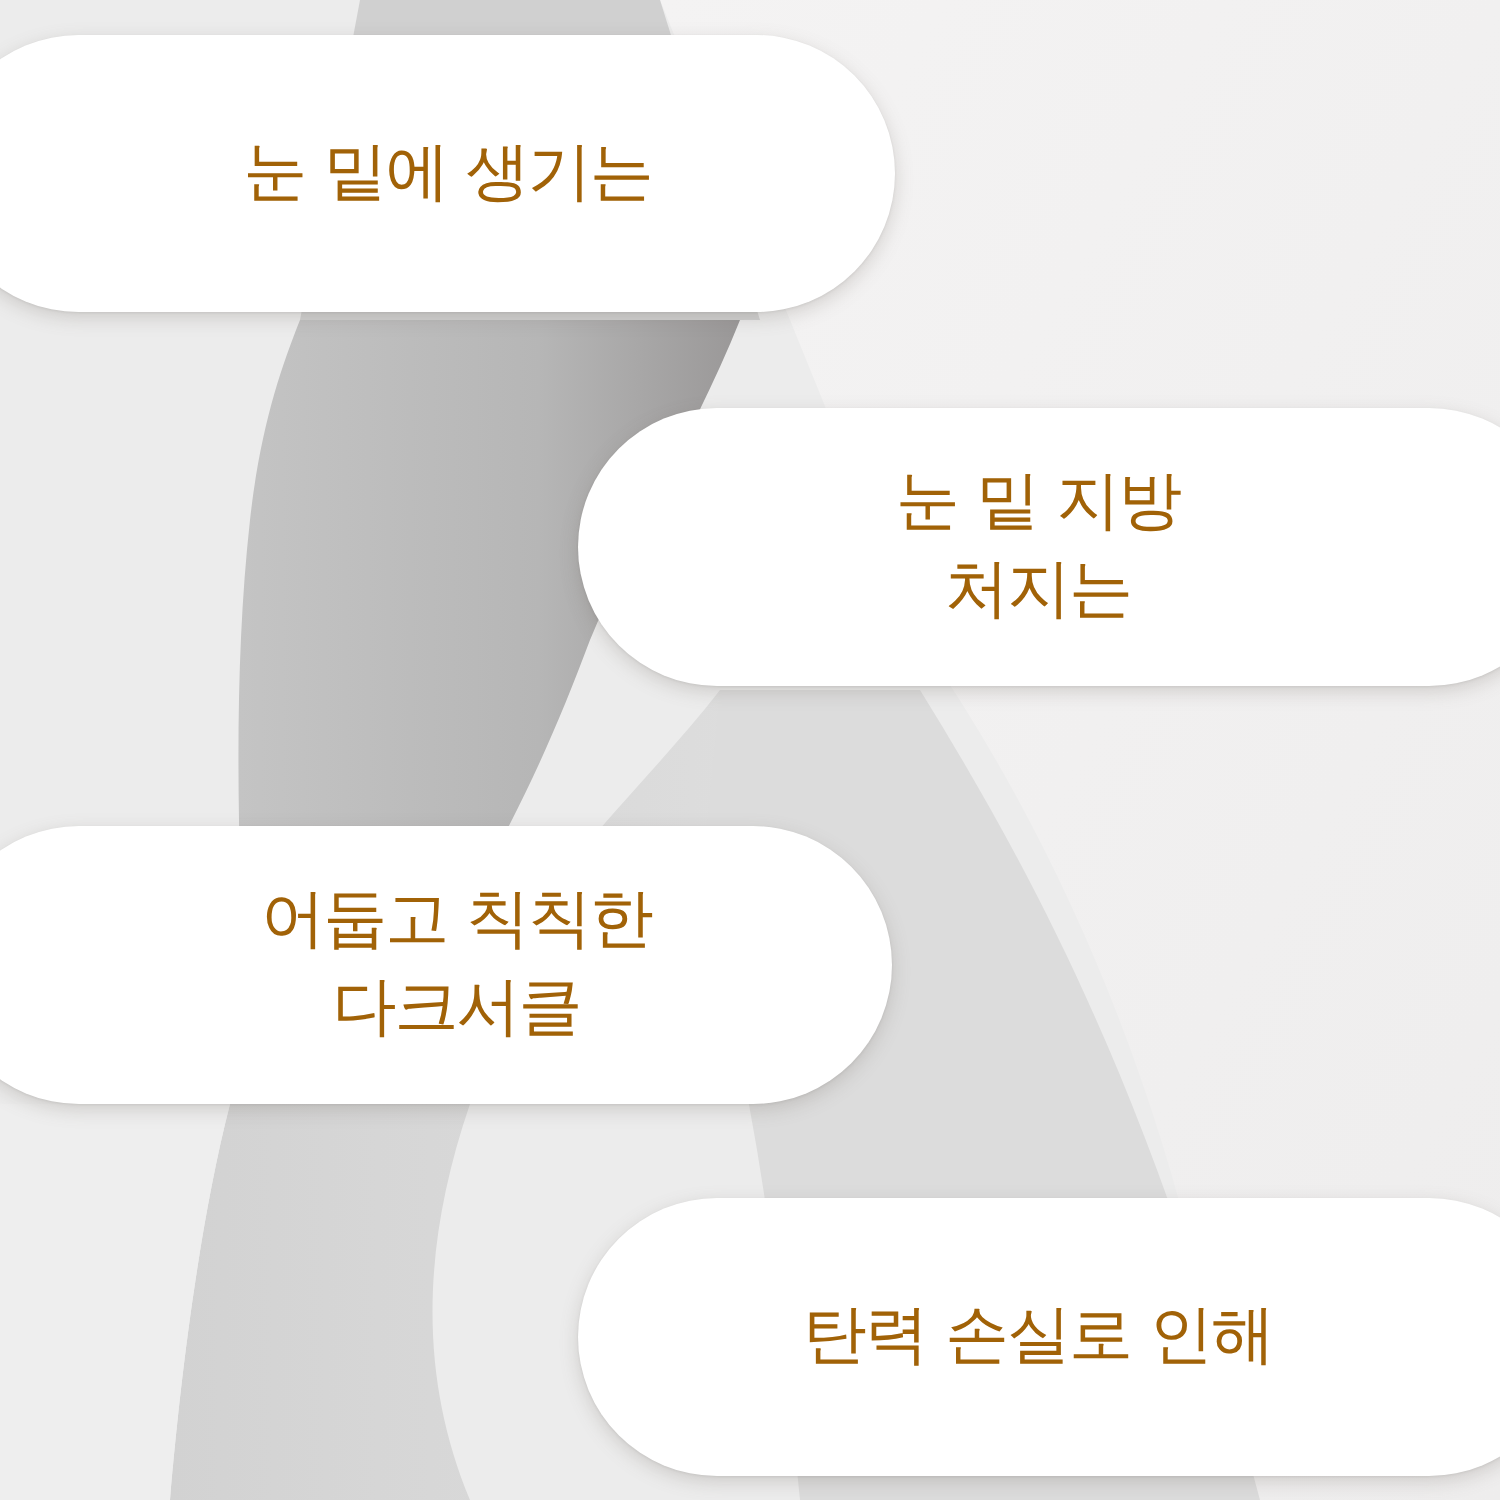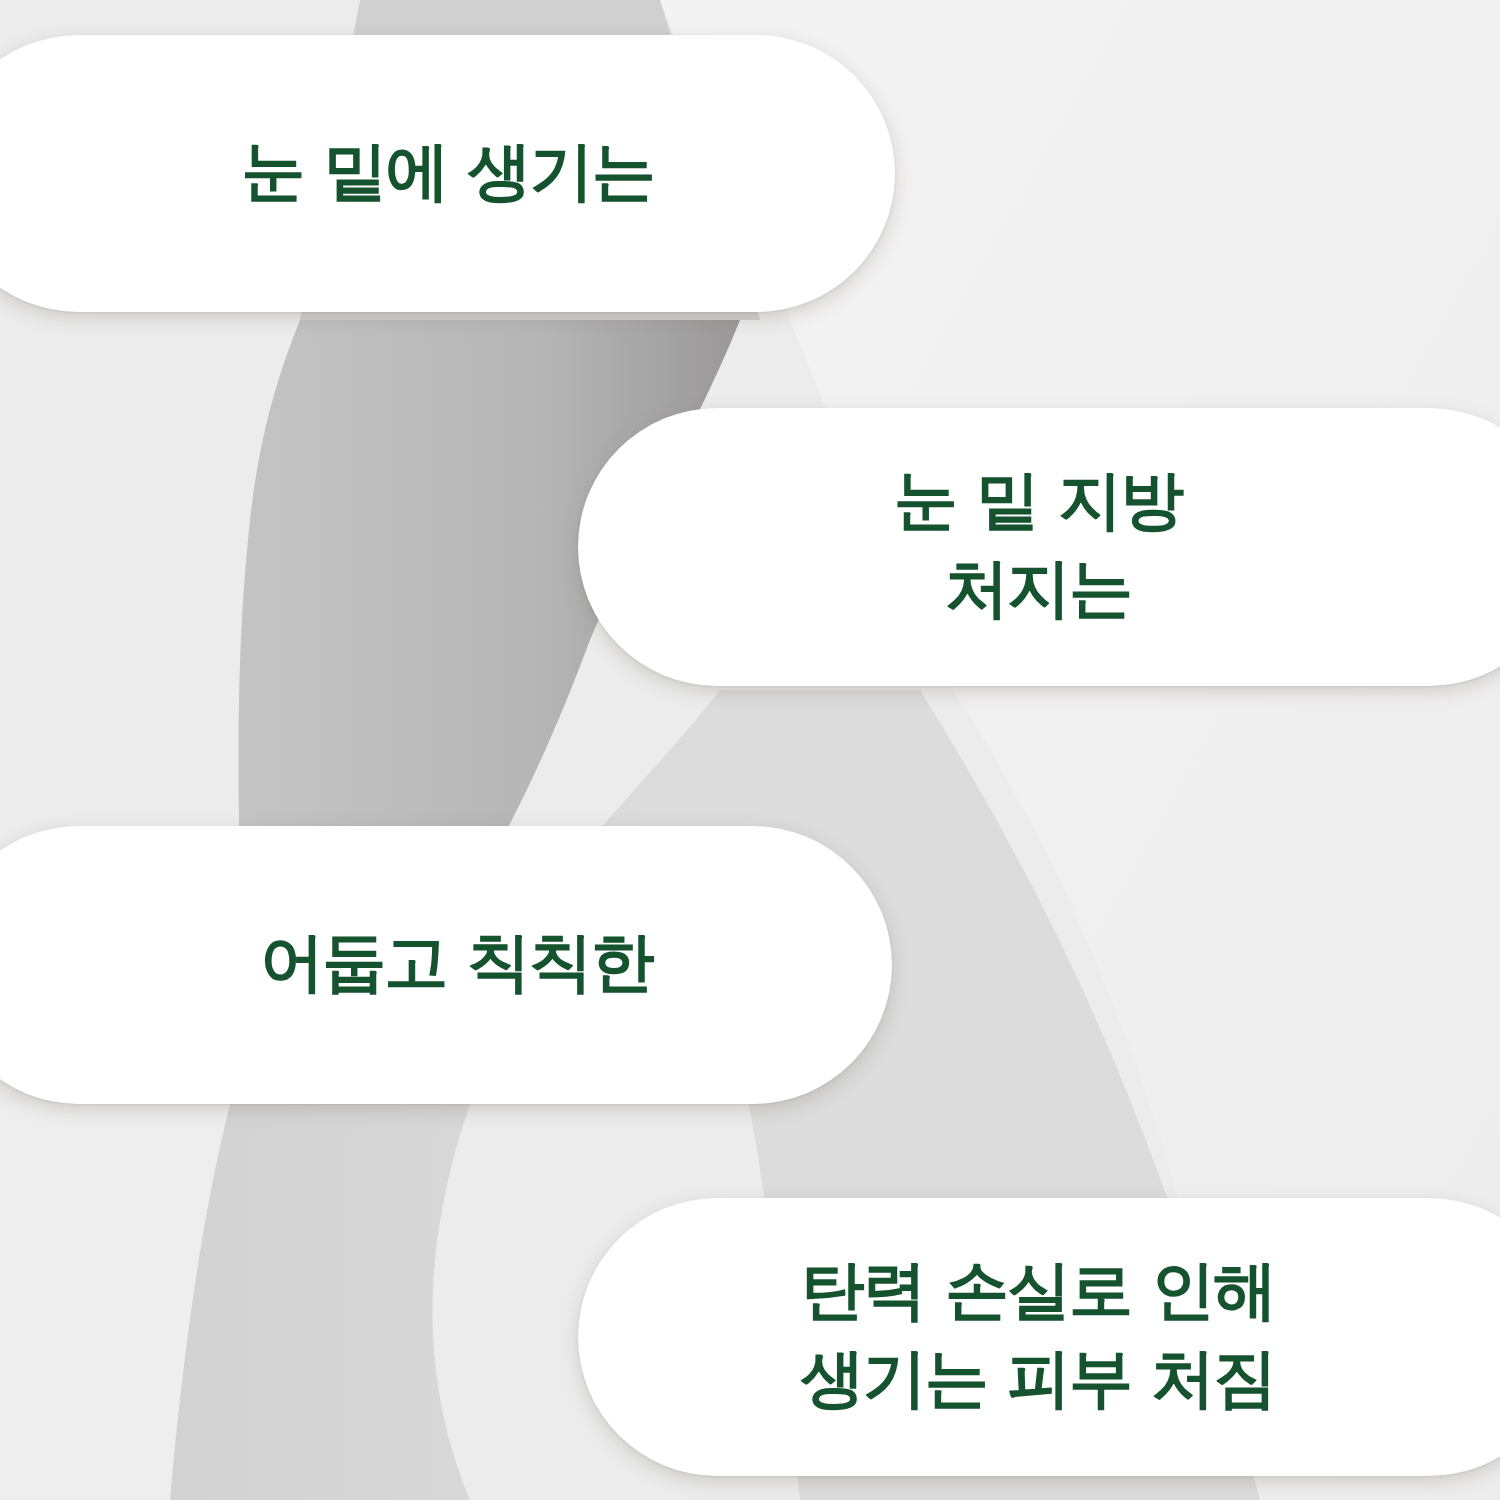--- a/index.html
+++ b/index.html
@@ -13,22 +13,22 @@
     position: absolute;
     background: #ffffff;
     border-radius: 139px;
     box-shadow: 0 6px 18px rgba(120,110,105,0.25), 0 1px 3px rgba(0,0,0,0.08);
     display: flex; flex-direction: column; align-items: center; justify-content: center;
     text-align: center;
   }
   .pill .line {
     display: block;
     font-size: 64px;
-    font-weight: bold;
-    color: #14532d;
+    font-weight: normal;
+    color: #a16207;
     line-height: 88px;
     letter-spacing: -2px;
     white-space: nowrap;
   }
   #pill-1 { left: -60px; top: 35px; width: 955px; height: 277px; }
   #pill-1 .text { margin-left: 60px; margin-top: -6px; }
   #pill-2 { left: 578px; top: 408px; width: 990px; height: 278px; }
   #pill-2 .text { margin-left: -70px; margin-top: -6px; }
   #pill-3 { left: -60px; top: 826px; width: 952px; height: 278px; }
   #pill-3 .text { margin-left: 81px; margin-top: -6px; }
@@ -76,21 +76,21 @@
 <div class="pill" id="pill-2">
   <div class="text">
     <span class="line">눈 밑 지방</span>
     <span class="line">처지는</span>
   </div>
 </div>
 
 <div class="pill" id="pill-3">
   <div class="text">
     <span class="line">어둡고 칙칙한</span>
+    <span class="line">다크서클</span>
   </div>
 </div>
 
 <div class="pill" id="pill-4">
   <div class="text">
     <span class="line">탄력 손실로 인해</span>
-    <span class="line">생기는 피부 처짐</span>
   </div>
 </div>
 
 </body></html>

